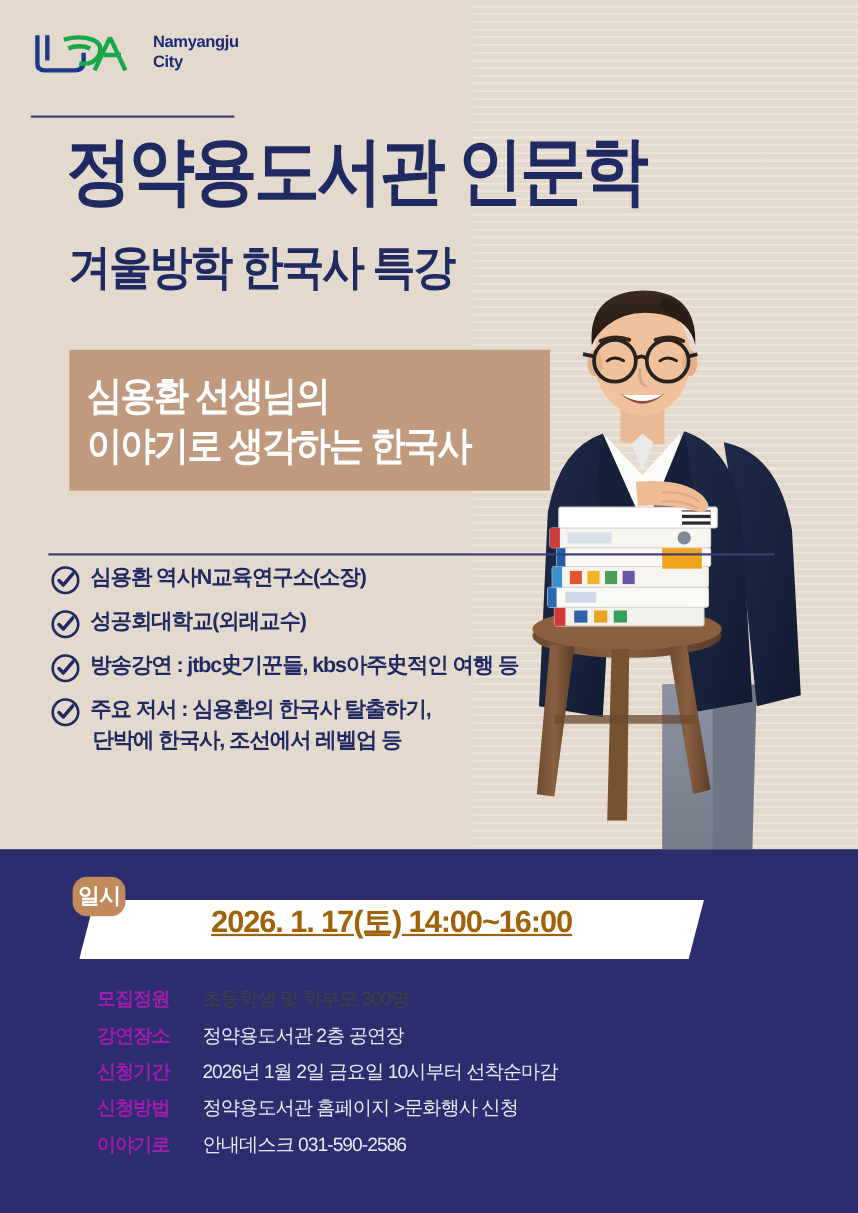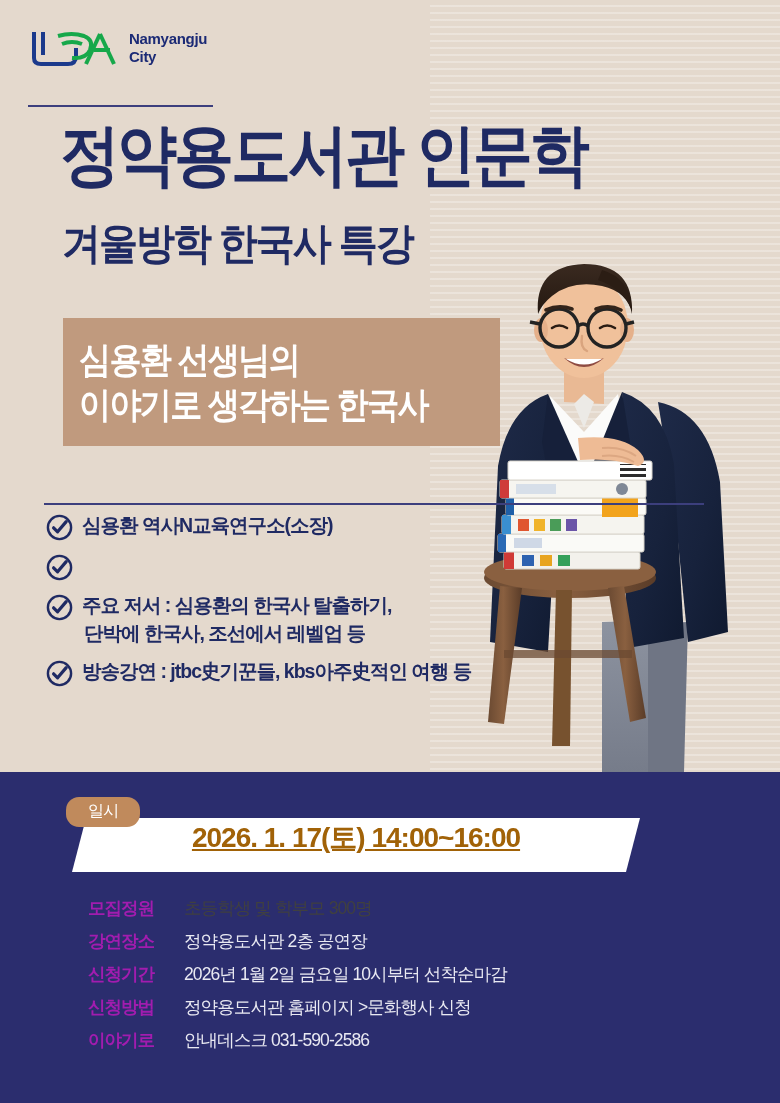--- a/index.html
+++ b/index.html
@@ -21,21 +21,21 @@
         rgba(255,255,255,0) 5px,
         rgba(255,255,255,0.28) 5px,
         rgba(255,255,255,0.28) 7px),
       #e4d9cd;
   }
   .beige-plain{
     position:absolute;left:0;top:0;width:430px;height:772px;background:#e4d9cd;
   }
 
   
-  .logo{position:absolute;left:28px;top:26px;display:flex;align-items:center;gap:1px;}
+  .logo{position:absolute;left:28px;top:26px;display:flex;align-items:center;gap:11px;}
   .logo-mark{width:100px;height:44px;}
   .logo-text{
     color:#1b2a75;font-weight:bold;font-size:15px;line-height:1.18;letter-spacing:-0.3px;
   }
   .logo-rule{
     position:absolute;left:0;top:79px;width:185px;height:2px;background:#3c3f7d;
   }
 
   
   .title-main{
@@ -93,22 +93,22 @@
   }
   .date-text{
     position:absolute;left:72px;top:818px;width:568px;height:40px;
     display:flex;align-items:center;justify-content:center;
     color:#a16207;font-weight:bold;font-size:28px;letter-spacing:-1px;
     white-space:nowrap;
     text-decoration:underline;
   }
   .date-badge{
     position:absolute;left:66px;top:797px;
-    padding:4px 22px 5px;border-radius:13px;background:#c08a5c;
-    color:#ffffff;font-weight:normal;font-size:16px;letter-spacing:-0.8px;
+    padding:4px 5px 5px;border-radius:13px;background:#c08a5c;
+    color:#ffffff;font-weight:bold;font-size:20px;letter-spacing:-0.8px;
     z-index:4;
   }
 
   
   .info{position:absolute;left:88px;top:896px;width:620px;}
   .info-row{display:flex;align-items:baseline;margin-bottom:9px;}
   .info-label{
     flex:0 0 96px;color:#a21caf;font-weight:bold;font-size:17.5px;
     letter-spacing:-1px;text-align:left;
   }
@@ -288,43 +288,44 @@
       <span class="bullet-text">심용환 역사N교육연구소(소장)</span>
     </div>
 
     <div class="bullet">
       <span class="bullet-icon">
         <svg viewBox="0 0 27 27" width="27" height="27">
           <circle cx="13.5" cy="13.5" r="11.6" fill="none" stroke="#1f2a63" stroke-width="2.4"></circle>
           <path d="M7.6 13.8 L11.6 17.8 L20.2 7.6" fill="none" stroke="#1f2a63" stroke-width="3.2" stroke-linecap="round" stroke-linejoin="round"></path>
         </svg>
       </span>
+      <span class="bullet-text">성공회대학교(외래교수)</span>
     </div>
 
     <div class="bullet">
       <span class="bullet-icon">
         <svg viewBox="0 0 27 27" width="27" height="27">
           <circle cx="13.5" cy="13.5" r="11.6" fill="none" stroke="#1f2a63" stroke-width="2.4"></circle>
           <path d="M7.6 13.8 L11.6 17.8 L20.2 7.6" fill="none" stroke="#1f2a63" stroke-width="3.2" stroke-linecap="round" stroke-linejoin="round"></path>
         </svg>
       </span>
-      <span class="bullet-text">
-        <span>주요 저서 : 심용환의 한국사 탈출하기,</span>
-        <span class="l2">단박에 한국사, 조선에서 레벨업 등</span>
-      </span>
+      <span class="bullet-text">방송강연 : jtbc史기꾼들, kbs아주史적인 여행 등</span>
     </div>
 
     <div class="bullet">
       <span class="bullet-icon">
         <svg viewBox="0 0 27 27" width="27" height="27">
           <circle cx="13.5" cy="13.5" r="11.6" fill="none" stroke="#1f2a63" stroke-width="2.4"></circle>
           <path d="M7.6 13.8 L11.6 17.8 L20.2 7.6" fill="none" stroke="#1f2a63" stroke-width="3.2" stroke-linecap="round" stroke-linejoin="round"></path>
         </svg>
       </span>
-      <span class="bullet-text">방송강연 : jtbc史기꾼들, kbs아주史적인 여행 등</span>
+      <span class="bullet-text">
+        <span>주요 저서 : 심용환의 한국사 탈출하기,</span>
+        <span class="l2">단박에 한국사, 조선에서 레벨업 등</span>
+      </span>
     </div>
 
   </div>
 
   <div class="navy"></div>
 
   <div class="date-banner"></div>
   <div class="date-text">2026. 1. 17(토) 14:00~16:00</div>
   <div class="date-badge">일시</div>
 

